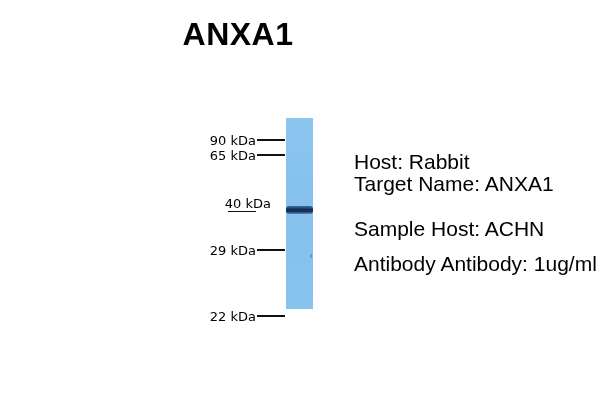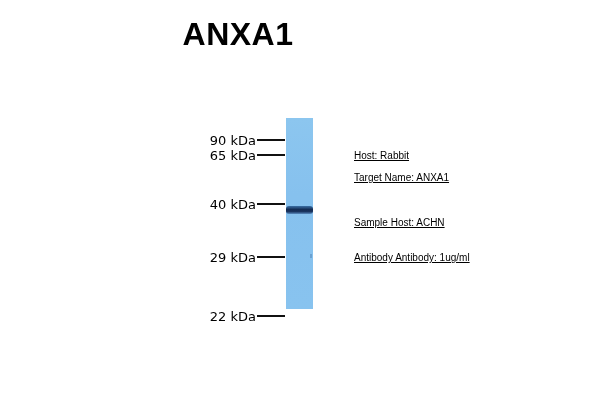--- a/index.html
+++ b/index.html
@@ -70,43 +70,42 @@
       top: 136px;
       width: 2px;
       height: 4px;
       background: #5f93c4;
       opacity: 0.7;
     }
     .info {
       position: absolute;
       left: 354px;
       font-family: "Liberation Sans", sans-serif;
-      font-size: 10px;
+      font-size: 21px;
       white-space: nowrap;
-      text-decoration: underline;
     }
   </style>
 </head>
 <body>
 
 <div class="title">ANXA1</div>
 
 <div class="marker" style="top:132px;">
   <span class="marker-label">90 kDa</span>
   <span class="marker-tick"></span>
 </div>
 <div class="marker" style="top:147px;">
   <span class="marker-label">65 kDa</span>
   <span class="marker-tick"></span>
 </div>
-<div class="marker" style="top:196px;">
+<div class="marker" style="top:196px;flex-direction:column;">
   <span class="marker-label">40 kDa</span>
   <span class="marker-tick"></span>
 </div>
-<div class="marker" style="top:249px;">
+<div class="marker" style="top:242px;">
   <span class="marker-label">29 kDa</span>
   <span class="marker-tick"></span>
 </div>
 <div class="marker" style="top:308px;">
   <span class="marker-label">22 kDa</span>
   <span class="marker-tick"></span>
 </div>
 
 <div class="lane">
   <div class="band"></div>

